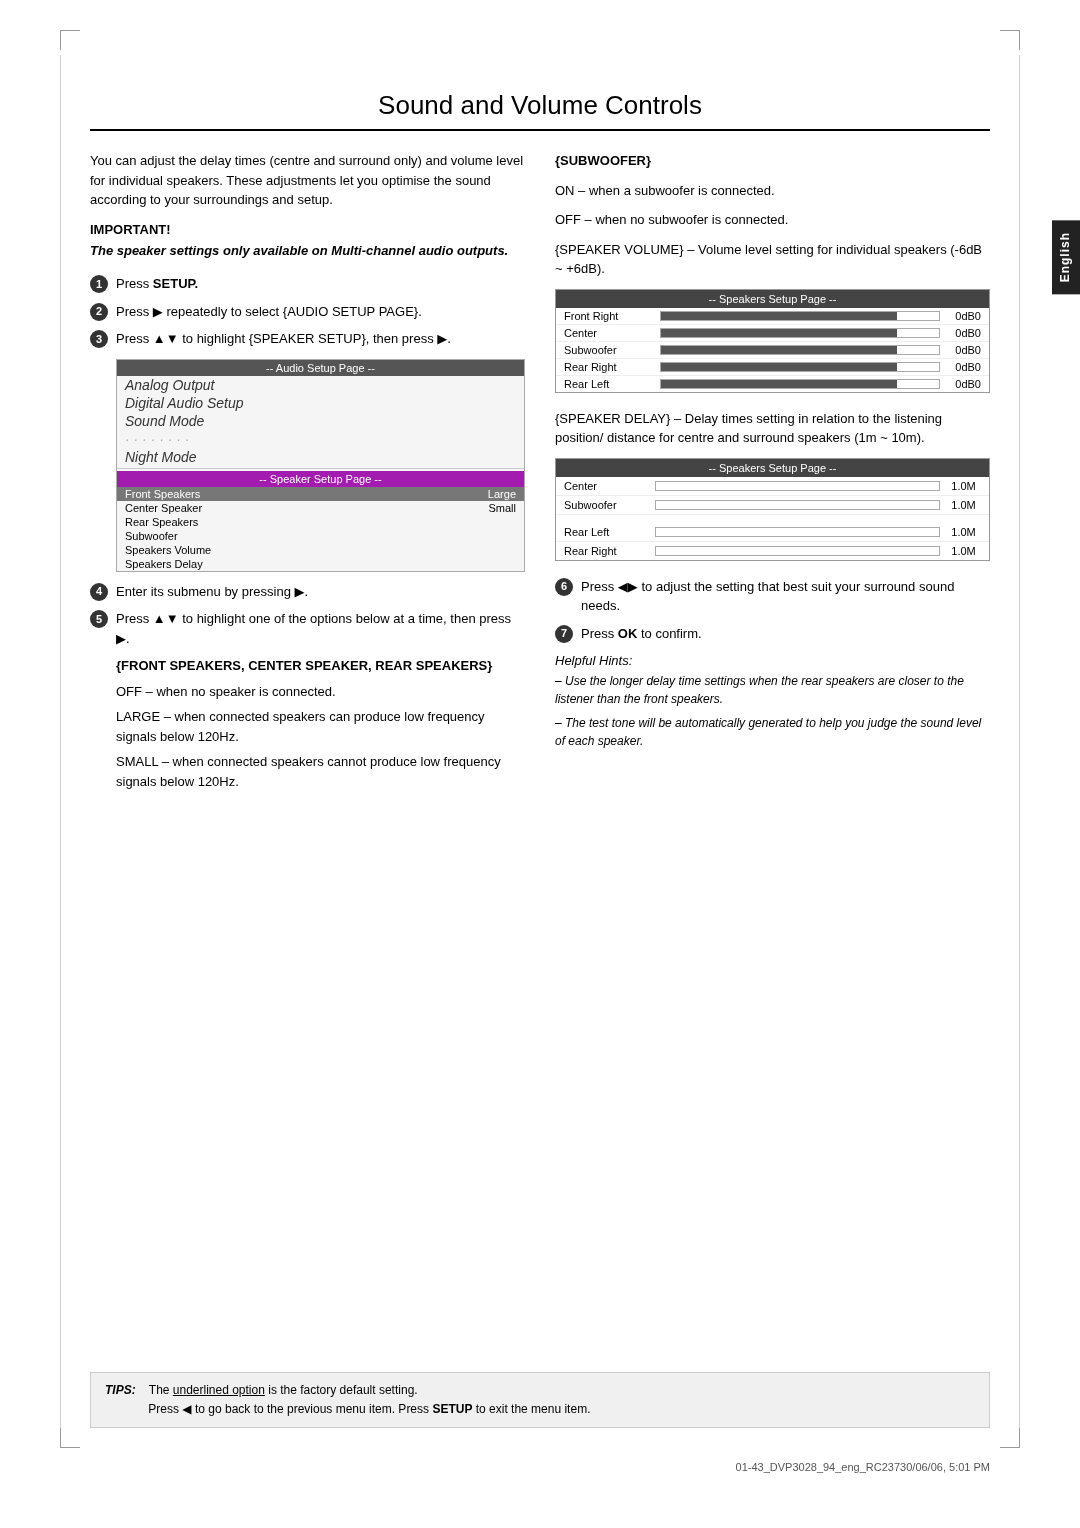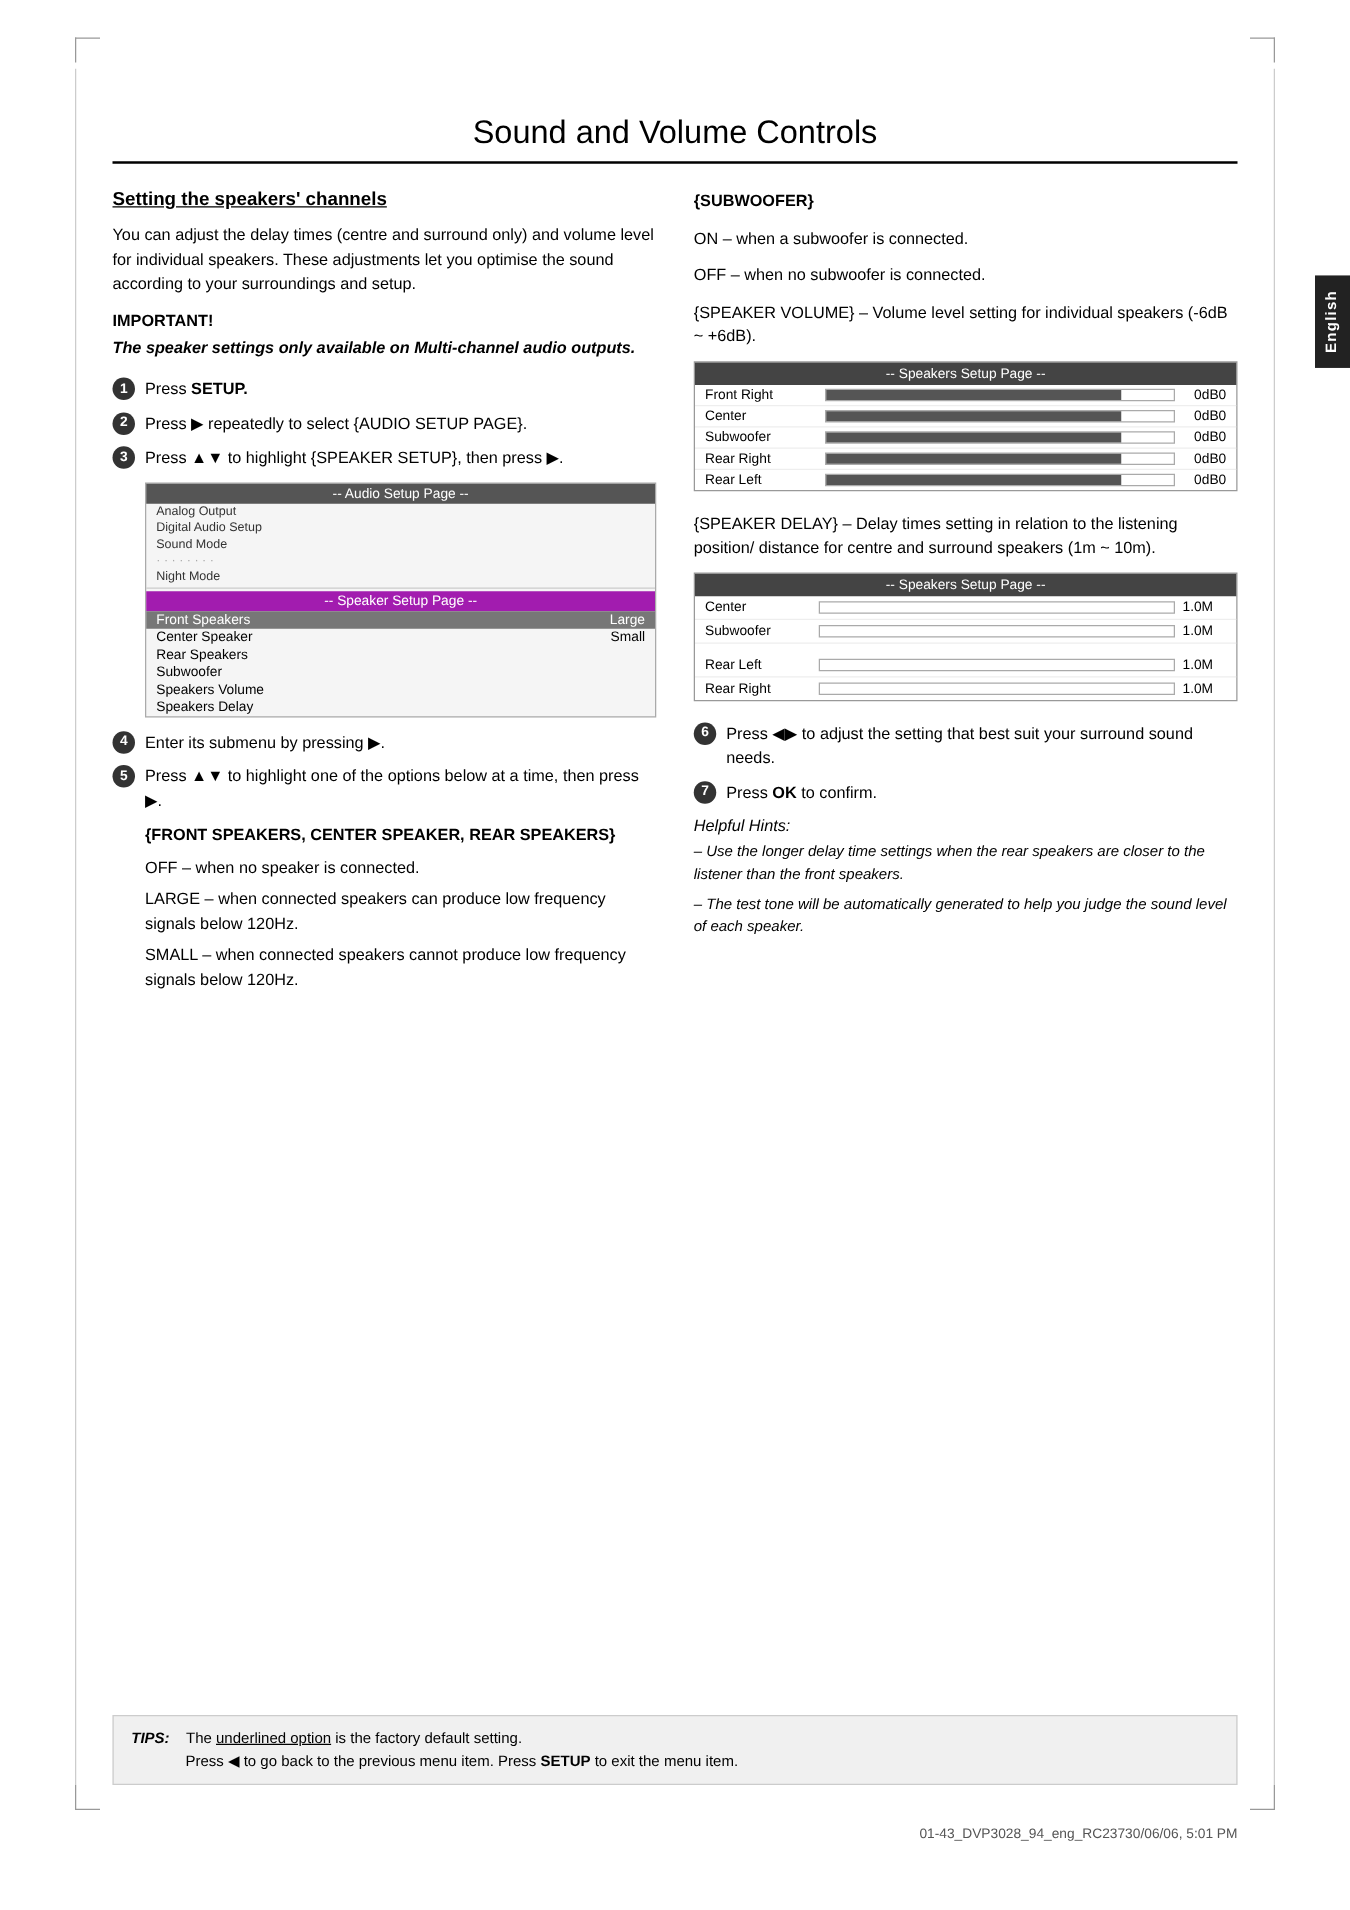--- a/index.html
+++ b/index.html
@@ -171,22 +171,23 @@
     .menu-box-header {
       background: #555;
       color: #fff;
       text-align: center;
       padding: 2px 6px;
       font-size: 11px;
     }
 
     .menu-box-item {
       padding: 1px 8px;
-      font-size: 10px;
+      font-size: 14px;
       color: #333;
+      font-style: italic;
     }
 
     .menu-box-divider {
       border-top: 1px solid #ccc;
       margin: 2px 0;
     }
 
     .menu-box-sub-header {
       background: #a21caf;
       color: #fff;
@@ -300,21 +301,21 @@
     .delay-bar-container {
       flex: 1;
       height: 10px;
       background: #fff;
       border: 1px solid #aaa;
       margin: 0 6px;
     }
 
     .delay-value {
       width: 35px;
-      text-align: left;
+      text-align: center;
       font-size: 11px;
     }
 
     .delay-spacer {
       height: 8px;
     }
 
     
     .right-steps {
       margin-top: 8px;
@@ -396,21 +397,20 @@
   <div class="english-tab">English</div>
 
   <div class="content-area">
 
     <div class="page-title">Sound and Volume Controls</div>
 
     <div class="two-col">
 
       <div class="col-left">
 
-        <div class="section-heading">Setting the speakers' channels</div>
 
         <p class="intro-text">You can adjust the delay times (centre and surround only) and volume level for individual speakers. These adjustments let you optimise the sound according to your surroundings and setup.</p>
 
         <div class="important-label">IMPORTANT!</div>
         <div class="important-italic">The speaker settings only available on Multi-channel audio outputs.</div>
 
         <div class="step">
           <span class="step-num">1</span>
           <div class="step-content">
             Press <strong>SETUP.</strong>

